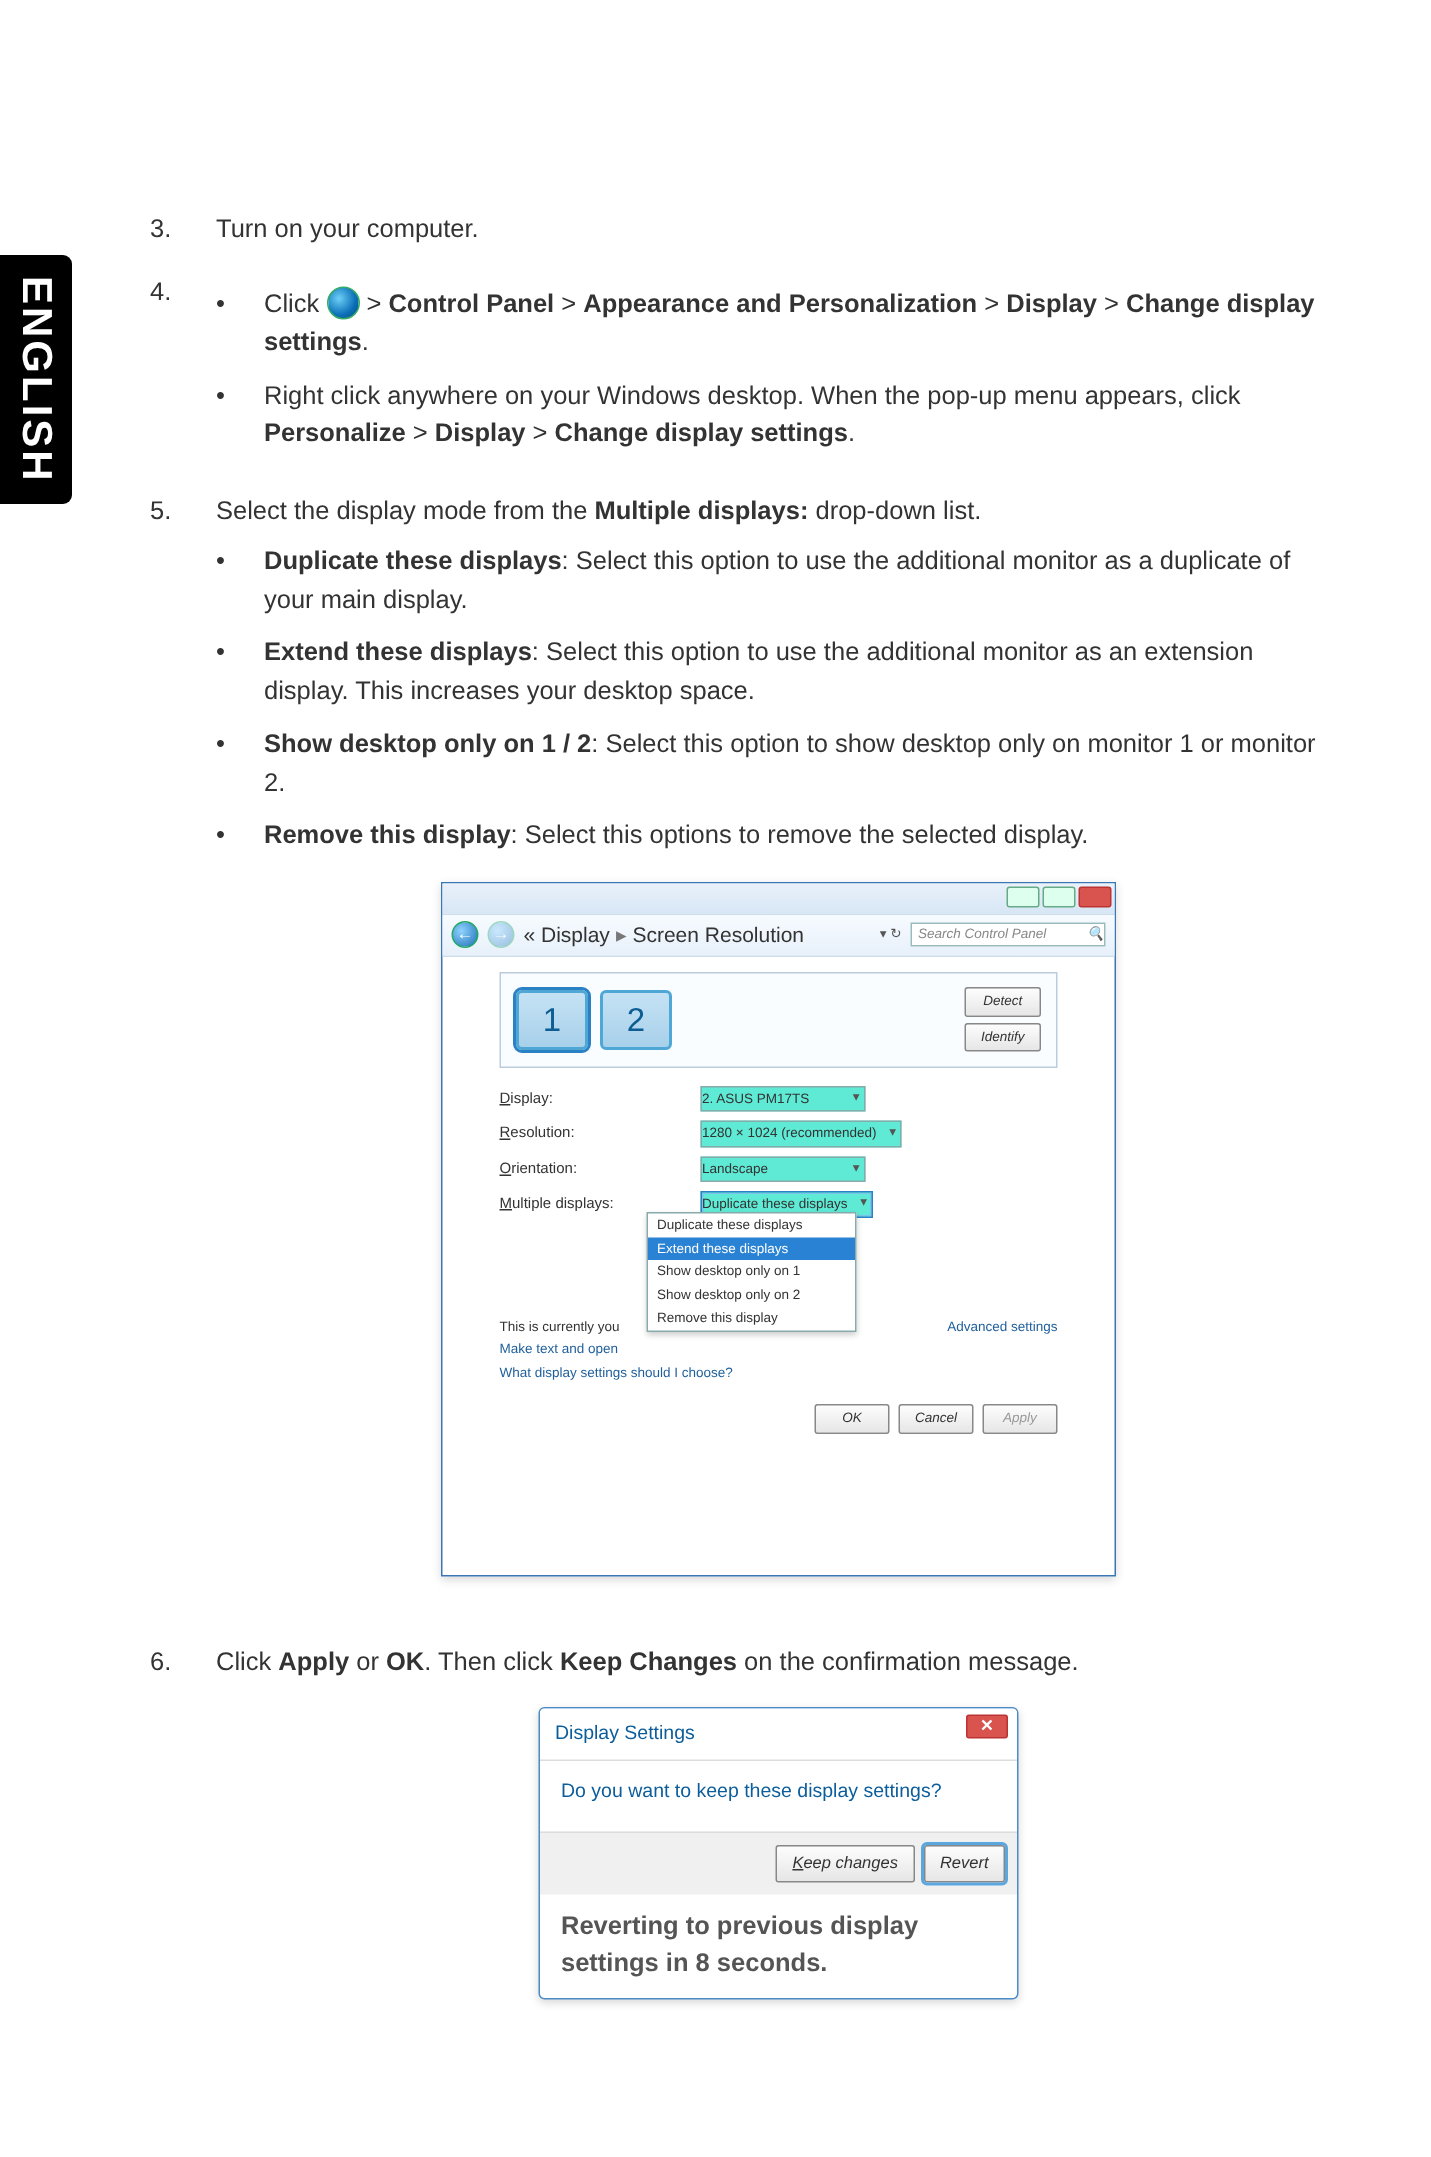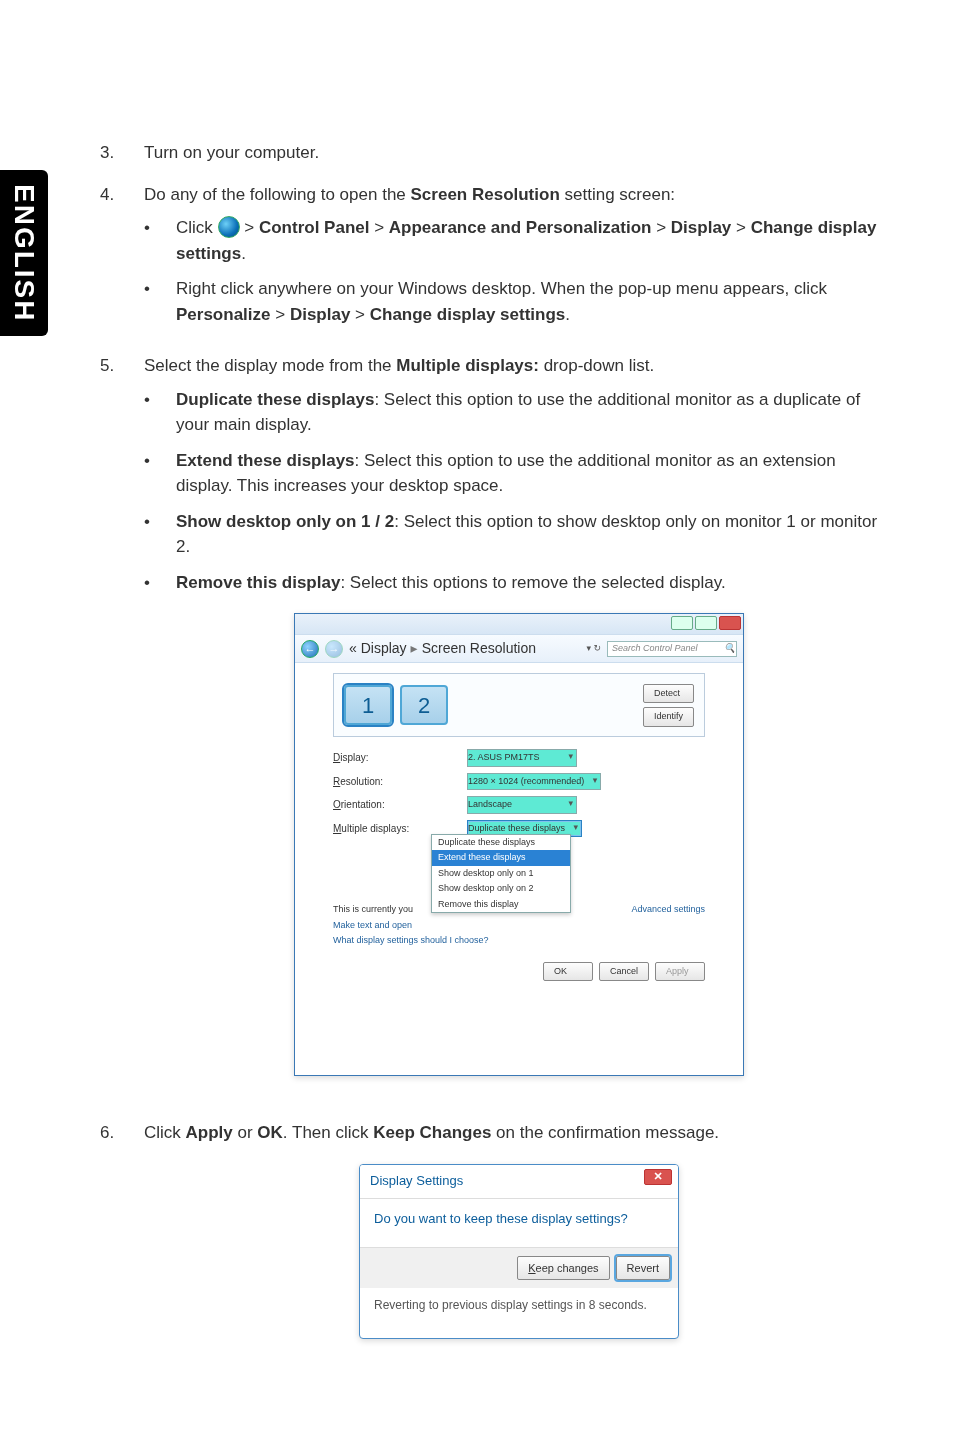--- a/index.html
+++ b/index.html
@@ -118,21 +118,22 @@
   }
   .mon.sel { outline: 2px solid #2a82c4; }
   .disp-right { margin-left: auto; display: flex; flex-direction: column; gap: 4px; }
   .winbtn {
     border: 1px solid #888;
     background: linear-gradient(#fdfdfd,#e6e6e6);
     border-radius: 2px;
     font-size: 9px;
     padding: 2px 10px;
     min-width: 50px;
-    text-align: left;
+    text-align: center;
+    font-style: italic;
   }
   .form-row { display: flex; align-items: center; margin-bottom: 6px; gap: 10px; }
   .form-row .lbl { width: 88px; color: #333; }
   .form-row .lbl .ul { text-decoration: underline; }
   .combo {
     border: 1px solid #8aa;
     background: #5eead4;
     font-size: 9px;
     padding: 1px 16px 1px 0;
     position: relative;
@@ -195,22 +196,23 @@
   }
   .ds-btns {
     background: #f0f0f0;
     border-top: 1px solid #ddd;
     padding: 8px;
     display: flex; justify-content: flex-end; gap: 6px;
   }
   .ds-btns .winbtn { font-size: 11px; padding: 3px 10px; }
   .ds-btns .winbtn.focus { outline: 2px solid #5aa7e0; }
   .ds-foot {
-    font-size: 12px; color: #555;
-    padding: 8px 14px 24px;
+    font-size: 17px; color: #555;
+    padding: 8px 14px 10px;
+    font-weight: bold;
   }
   .outer { display: flex; flex-direction: column; min-height: 1438px; width: 954px; }
 </style>
 </head>
 <body>
 
 <div class="outer">
 <div class="page">
   <div class="side-tab">
     <div class="side-tab-inner">ENGLISH</div>
@@ -220,23 +222,20 @@
     <ol class="steps">
 
       <li>
         <div class="num">3.</div>
         <div class="body">Turn on your computer.</div>
       </li>
 
       <li>
         <div class="num">4.</div>
         <div class="body">
-          <div>
-            <span>Do any of the following to open the </span><span class="bold">Screen Resolution</span><span> setting screen:</span>
-          </div>
           <ul class="sub">
             <li>
               <div class="bullet">•</div>
               <div class="txt">
                 <span>Click </span><span class="start-icon"></span><span> &gt; </span><span class="bold">Control Panel</span><span> &gt; </span><span class="bold">Appearance and Personalization</span><span> &gt; </span><span class="bold">Display</span><span> &gt; </span><span class="bold">Change display settings</span><span>.</span>
               </div>
             </li>
             <li>
               <div class="bullet">•</div>
               <div class="txt">

